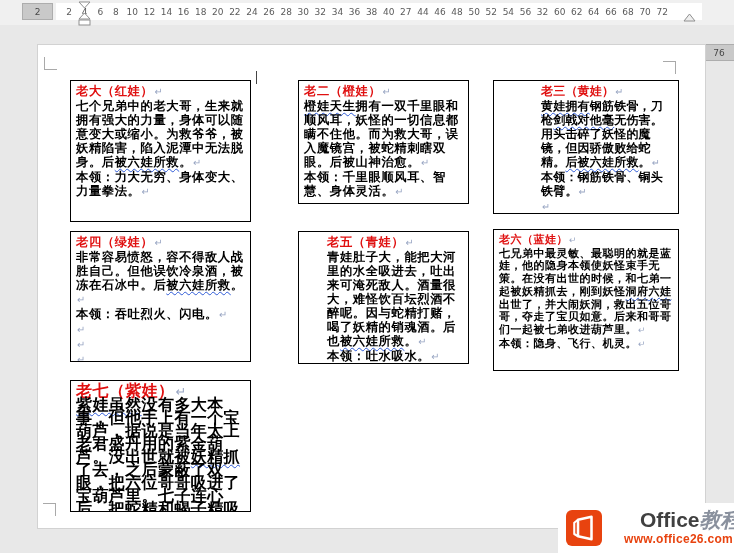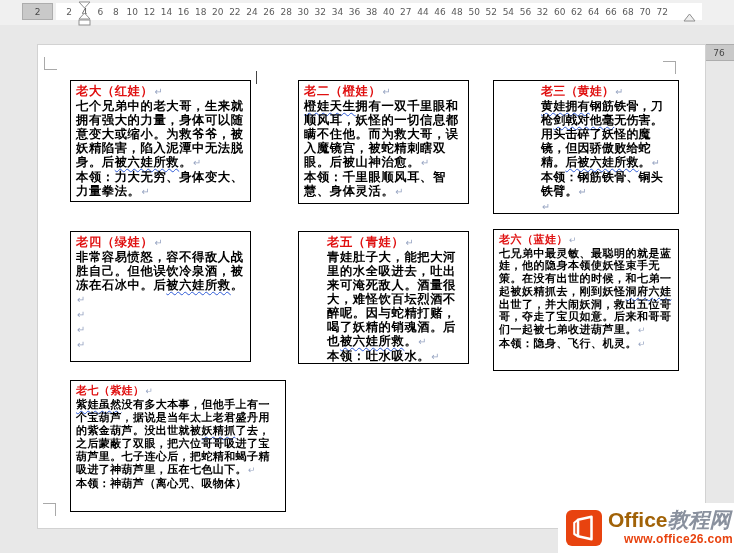--- a/index.html
+++ b/index.html
@@ -66,41 +66,41 @@
     text-decoration-style:wavy;
     text-decoration-color:#2f5bd7;
     text-decoration-thickness:1px;
     text-underline-offset:2px;
     text-decoration-skip-ink:none;
   }
   .pmark {
     color:#9aa7c4; font-size:0.8em; font-weight:400;
     letter-spacing:0; padding-left:1px;
   }
-  #box1 { left:32px;  top:35px;  width:181px; height:122px; }
+  #box1 { left:32px;  top:35px;  width:181px; height:142px; }
   #box2 { left:260px; top:35px;  width:171px; height:124px; }
   #box3 { left:455px; top:35px;  width:186px; height:134px; font-size:12px; letter-spacing:0.2px;padding-left:47px; }
   #box4 { left:32px;  top:186px; width:181px; height:131px; }
   #box5 { left:260px; top:186px; width:171px; height:133px;padding-left:28px; }
   #box6 { left:455px; top:184px; width:186px; height:142px; font-size:11px; line-height:12.7px; letter-spacing:0.5px; }
-  #box7 { left:32px;  top:335px; width:216px; height:132px; font-size:11px; line-height:13px; letter-spacing:0.4px; }
+  #box7 { left:32px;  top:335px; width:181px; height:132px; font-size:16px; line-height:13px; letter-spacing:0.4px; }
 
   .caret {
     position:absolute; left:256px; top:71px; width:1px; height:13px;
     background:#444;
   }
 
   
   .logo {
     position:absolute; left:558px; top:503px; width:176px; height:50px;
     background:#ffffff; display:block;
   }
   .logo-icon { position:absolute; left:8px; top:7px; }
   .logo-text { position:absolute; left:50px; top:3px; font-weight:bold; font-size:21px; white-space:nowrap; }
-  .logo-brand  { color:#a16207; }
+  .logo-brand  { color:#404040;margin-left:32px; }
   .logo-suffix { color:#8a919e;font-style:italic; }
   .logo-url {
     position:absolute; left:66px; top:29px;
     color:#e8430f; font-weight:bold; font-size:12px; letter-spacing:0.3px;
   }
 </style>
 </head>
 <body>
 
 <div class="screen">
@@ -180,20 +180,21 @@
     <div class="tbox" id="box3">
         <div class="btitle"><span>老三（黄娃）</span><span class="pmark">↵</span></div>
         <div class="bpara"><span class="wavy">黄娃拥有</span><span>钢筋铁骨，刀枪</span><span class="wavy">剑戟对他毫</span><span>无伤害。用头击碎了妖怪的魔镜，但因骄傲败给蛇精。</span><span class="wavy">后被六娃所救</span><span>。</span><span class="pmark">↵</span></div>
         <div class="bpara"><span>本领：钢筋铁骨、铜头铁臂。</span><span class="pmark">↵</span></div>
         <div class="bpara"><span class="pmark">↵</span></div>
         <div class="bpara"><span class="pmark">↵</span></div>
       </div>
     <div class="tbox" id="box4">
         <div class="btitle"><span>老四（绿娃）</span><span class="pmark">↵</span></div>
         <div class="bpara"><span>非常容易愤怒，容不得敌人战胜自己。但他误饮冷泉酒，被冻在石冰中。后</span><span class="wavy">被六娃所救</span><span>。</span><span class="pmark">↵</span></div>
+        <div class="bpara"><span>本领：吞吐烈火、闪电。</span><span class="pmark">↵</span></div>
         <div class="bpara"><span class="pmark">↵</span></div>
         <div class="bpara"><span class="pmark">↵</span></div>
         <div class="bpara"><span class="pmark">↵</span></div>
       </div>
     <div class="tbox" id="box5">
         <div class="btitle"><span>老五（青娃）</span><span class="pmark">↵</span></div>
         <div class="bpara"><span>青娃肚子大，能把大河里的水全吸进去，吐出来可淹死敌人。酒量很大，难怪饮百坛烈酒不醉呢。因与蛇精打赌，喝了妖精的销魂酒。后也</span><span class="wavy">被六娃所救</span><span>。</span><span class="pmark">↵</span></div>
         <div class="bpara"><span>本领：吐水吸水。</span><span class="pmark">↵</span></div>
       </div>
     <div class="tbox" id="box6">

